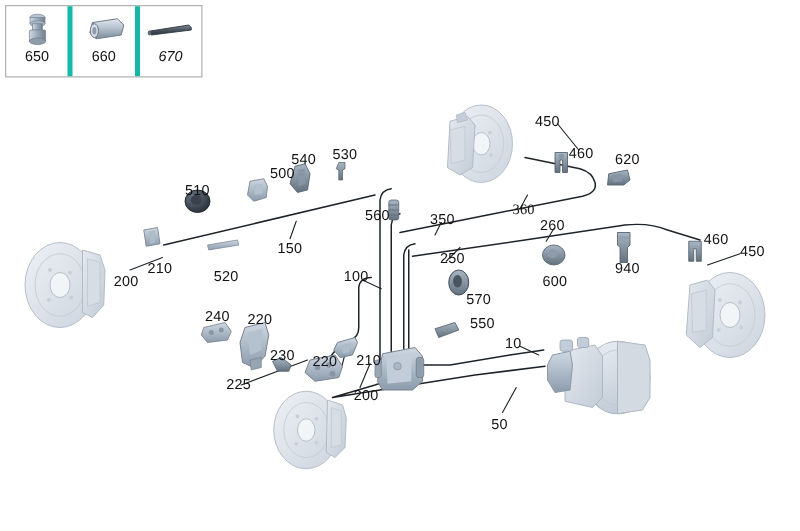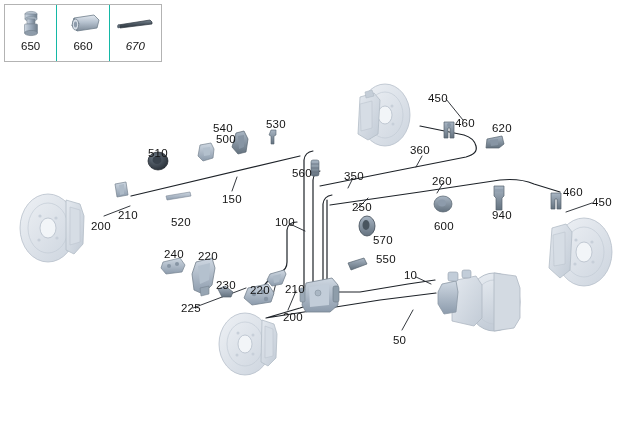--- a/index.html
+++ b/index.html
@@ -13,21 +13,21 @@
     font-family:"Liberation Sans", sans-serif;white-space:nowrap;
     letter-spacing:0.2px;
   }
   
   #legend{
     position:absolute;left:4px;top:4px;width:158px;height:58px;
     border:1px solid #b3b3b3;background:#ffffff;box-sizing:border-box;
     display:flex;
   }
   .legend-cell{
-    flex:1;border-right:1px solid #14b8a6;box-sizing:border-box;
+    flex:1;border-right:4px solid #14b8a6;box-sizing:border-box;
     display:flex;flex-direction:column;align-items:center;justify-content:flex-start;
     padding-top:4px;position:relative;
   }
   .legend-cell:last-child{border-right:none;font-style:italic;}
   .legend-cell .lg-ico{height:30px;display:flex;align-items:center;justify-content:center;}
   .legend-cell .lg-txt{
     font-size:11.5px;color:#131313;margin-top:1px;
     font-family:"Liberation Sans", sans-serif;
   }
 </style>
@@ -323,29 +323,29 @@
         </svg>
       </div>
       <div class="lg-txt">670</div>
     </div>
   </div>
 
   <div id="callout-layer">
       <div class="lbl" style="left: 428px; top: 92px;">450</div>
       <div class="lbl" style="left: 455px; top: 117px;">460</div>
       <div class="lbl" style="left: 492px; top: 122px;">620</div>
-      <div class="lbl" style="left: 410px; top: 144px;">360</div>
+      <div class="lbl" style="left: 410px; top: 162px; font-family: Liberation Serif, serif;">360</div>
       <div class="lbl" style="left: 432px; top: 175px;">260</div>
       <div class="lbl" style="left: 563px; top: 186px;">460</div>
       <div class="lbl" style="left: 592px; top: 196px;">450</div>
       <div class="lbl" style="left: 492px; top: 209px;">940</div>
       <div class="lbl" style="left: 434px; top: 220px;">600</div>
       <div class="lbl" style="left: 148px; top: 147px;">510</div>
       <div class="lbl" style="left: 195px; top: 133px; margin-left: 21px;">500</div>
-      <div class="lbl" style="left: 213px; top: 122px;">540</div>
+      <div class="lbl" style="left: 233px; top: 122px;">540</div>
       <div class="lbl" style="left: 266px; top: 118px;">530</div>
       <div class="lbl" style="left: 292px; top: 167px;">560</div>
       <div class="lbl" style="left: 344px; top: 170px;">350</div>
       <div class="lbl" style="left: 222px; top: 193px;">150</div>
       <div class="lbl" style="left: 171px; top: 204px; margin-top: 12px;">520</div>
       <div class="lbl" style="left: 118px; top: 209px;">210</div>
       <div class="lbl" style="left: 91px; top: 220px;">200</div>
       <div class="lbl" style="left: 352px; top: 201px;">250</div>
       <div class="lbl" style="left: 373px; top: 234px;">570</div>
       <div class="lbl" style="left: 275px; top: 216px;">100</div>

